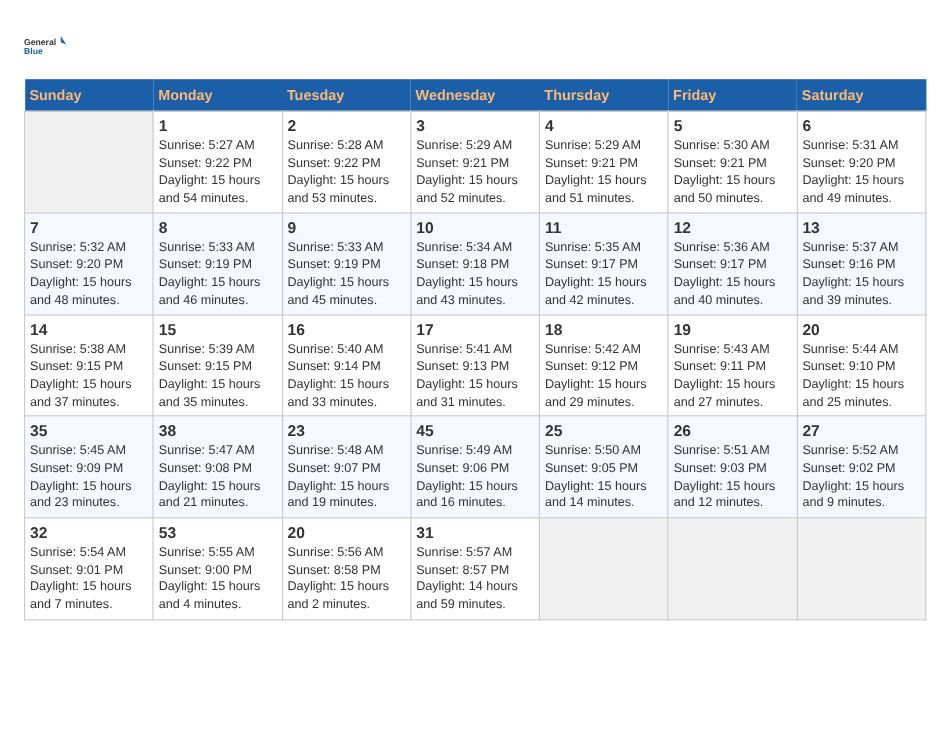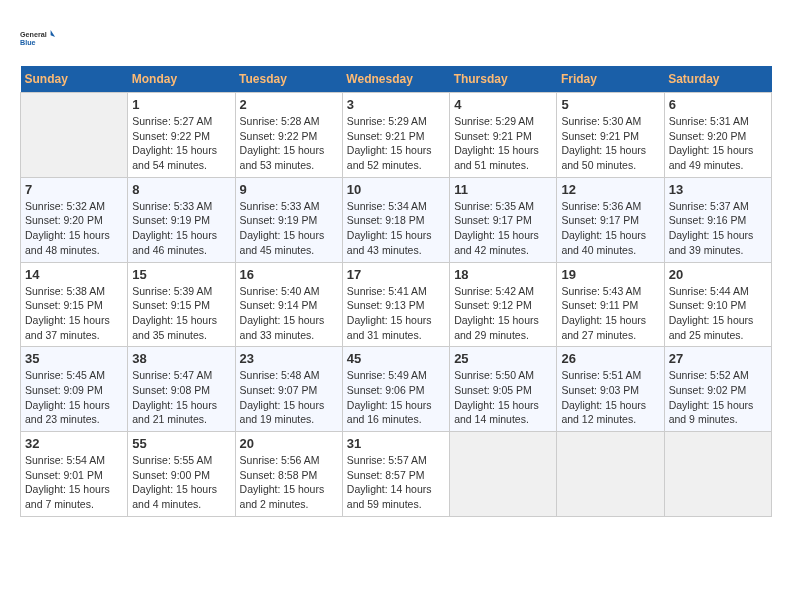--- a/index.html
+++ b/index.html
@@ -219,21 +219,21 @@
           <div class="day-number">27</div>
           <div class="day-info">Sunrise: 5:52 AM<br>Sunset: 9:02 PM<br>Daylight: 15 hours and 9 minutes.</div>
         </td>
       </tr>
       <tr>
         <td>
           <div class="day-number">32</div>
           <div class="day-info">Sunrise: 5:54 AM<br>Sunset: 9:01 PM<br>Daylight: 15 hours and 7 minutes.</div>
         </td>
         <td>
-          <div class="day-number">55</div>
+          <div class="day-number">53</div>
           <div class="day-info">Sunrise: 5:55 AM<br>Sunset: 9:00 PM<br>Daylight: 15 hours and 4 minutes.</div>
         </td>
         <td>
           <div class="day-number">20</div>
           <div class="day-info">Sunrise: 5:56 AM<br>Sunset: 8:58 PM<br>Daylight: 15 hours and 2 minutes.</div>
         </td>
         <td>
           <div class="day-number">31</div>
           <div class="day-info">Sunrise: 5:57 AM<br>Sunset: 8:57 PM<br>Daylight: 14 hours and 59 minutes.</div>
         </td>

